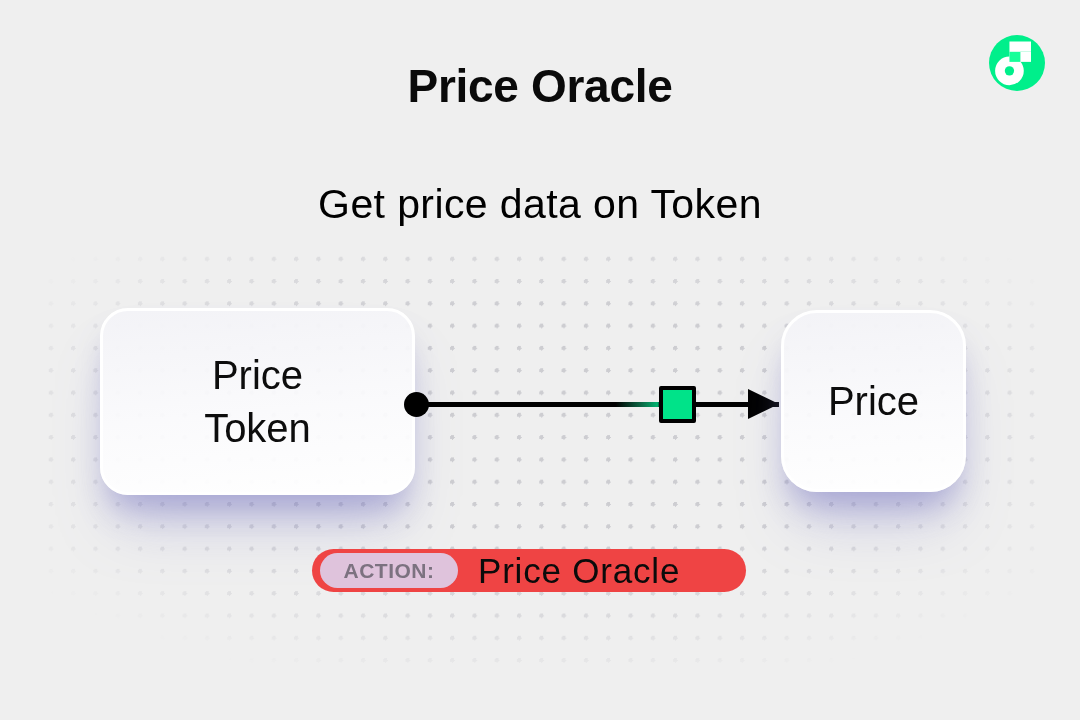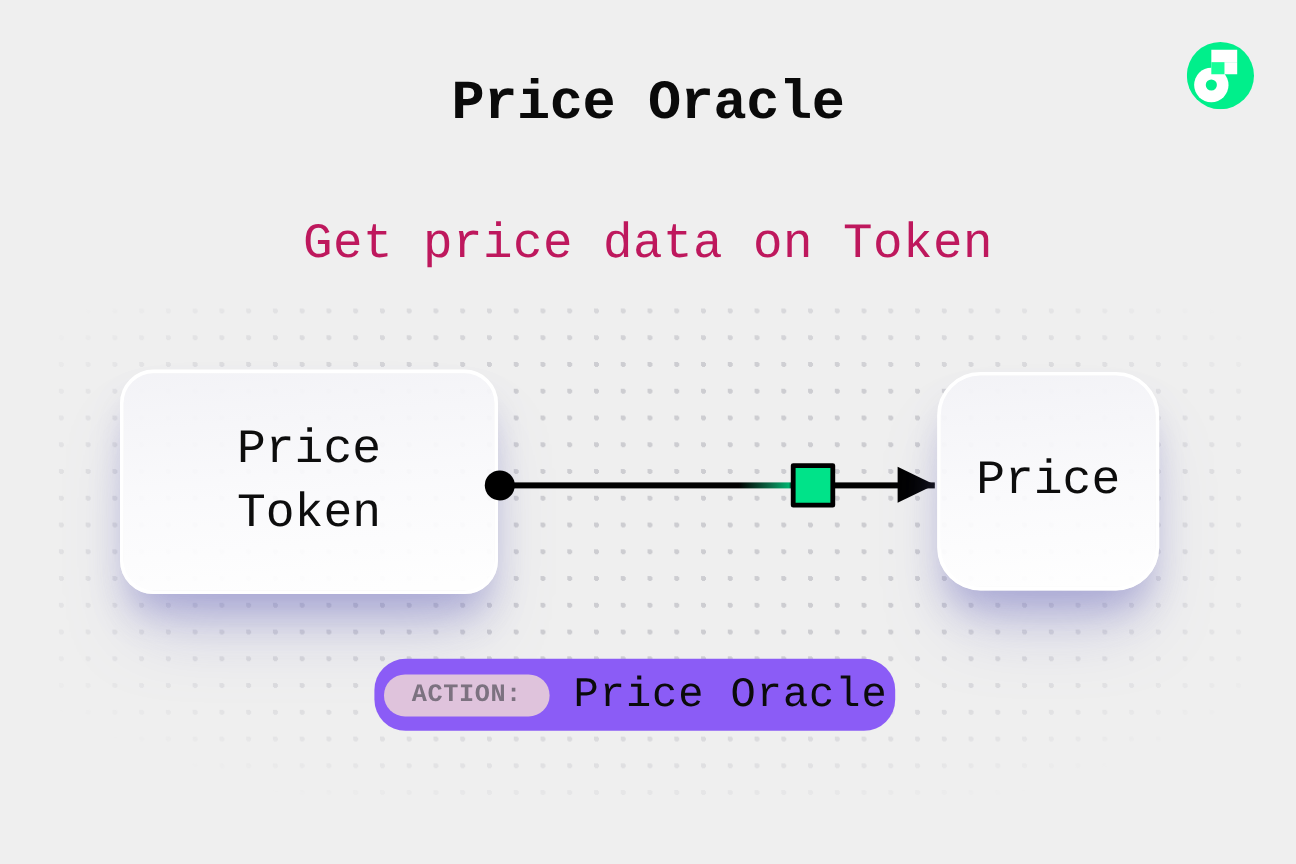--- a/index.html
+++ b/index.html
@@ -1,39 +1,38 @@
 <!DOCTYPE html>
 <html><head>
 <meta charset="utf-8">
 <style>
   html,body{margin:0;padding:0;}
   body{font-family:"Liberation Sans",sans-serif;background:#e9e9e9;}
   .canvas{
     position:relative;width:1080px;height:720px;overflow:hidden;
     background:#efefef;
-    font-family:Liberation Mono, monospace;
   }
   
   .dots{
     position:absolute;left:40px;top:248px;width:1000px;height:415px;
     background-image:radial-gradient(circle 2.2px at 11px 11px,#b2b2ba 97%,transparent 100%);
     background-size:22.3px 22.3px;
     opacity:.55;
     -webkit-mask-image:radial-gradient(ellipse 62% 64% at 50% 44%,#000 48%,rgba(0,0,0,.55) 74%,transparent 100%);
     mask-image:radial-gradient(ellipse 62% 64% at 50% 44%,#000 48%,rgba(0,0,0,.55) 74%,transparent 100%);
   }
   .title{
     position:absolute;top:62px;left:0;width:1080px;margin:0;
     text-align:center;font-size:46px;line-height:48px;font-weight:700;
     color:#0a0a0a;letter-spacing:-.3px;
   }
   .subtitle{
     position:absolute;top:182px;left:0;width:1080px;
     text-align:center;font-size:41px;line-height:44px;font-weight:400;
-    color:#be185d;letter-spacing:.4px;
+    color:#000000;letter-spacing:.4px;
   }
   .logo{position:absolute;left:989px;top:35px;width:56px;height:56px;}
   .logo svg{display:block;width:56px;height:56px;}
 
   .node{
     position:absolute;display:flex;align-items:center;justify-content:center;
     text-align:center;color:#0d0d0d;font-size:40px;line-height:53px;
     background:linear-gradient(175deg,rgba(243,243,247,.96) 0%,rgba(251,251,253,.92) 55%,rgba(255,255,255,.96) 100%);
     border:3px solid #ffffff;box-sizing:border-box;
     box-shadow:0 22px 30px -8px rgba(124,122,196,.45),0 42px 60px -18px rgba(124,122,196,.35);
@@ -54,22 +53,22 @@
     position:absolute;left:659px;top:386px;width:37px;height:37px;
     box-sizing:border-box;background:#00e389;border:4px solid #000;border-radius:2px;
   }
   .edge-arrow{
     position:absolute;left:748px;top:389px;width:0;height:0;
     border-top:15.5px solid transparent;border-bottom:15.5px solid transparent;
     border-left:31px solid #000;
   }
 
   .action-bar{
-    position:absolute;left:312px;top:549px;width:434px;height:60px;
-    border-radius:26px;background:#8b5cf6;
+    position:absolute;left:312px;top:549px;width:434px;height:43px;
+    border-radius:26px;background:#ef4444;
     display:flex;align-items:center;box-sizing:border-box;padding-left:8px;
   }
   .action-tag{
     width:138px;height:35px;border-radius:17.5px;background:#dfc3dc;
     display:flex;align-items:center;justify-content:center;
     font-size:21px;font-weight:700;letter-spacing:.5px;color:#7c7280;
   }
   .action-label{
     margin-left:20px;font-size:35px;letter-spacing:.8px;color:#0b0b0b;
   }

